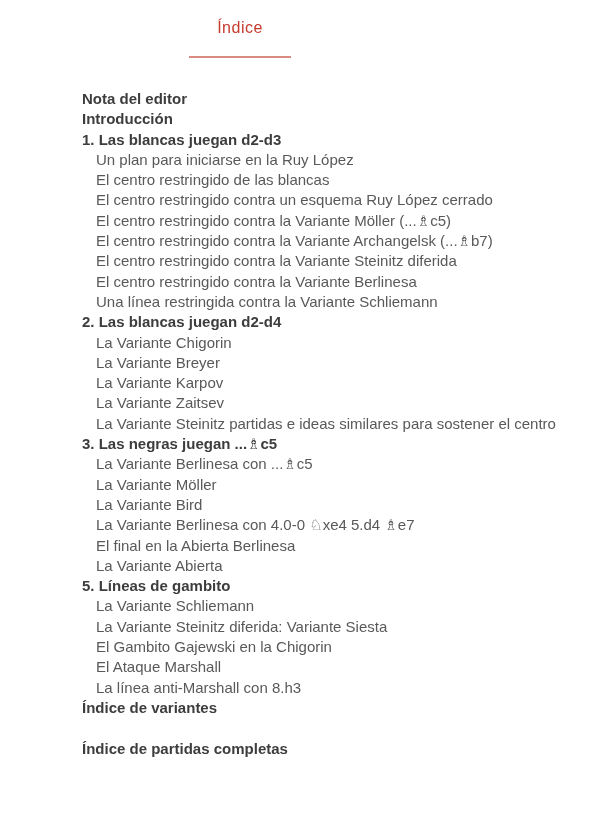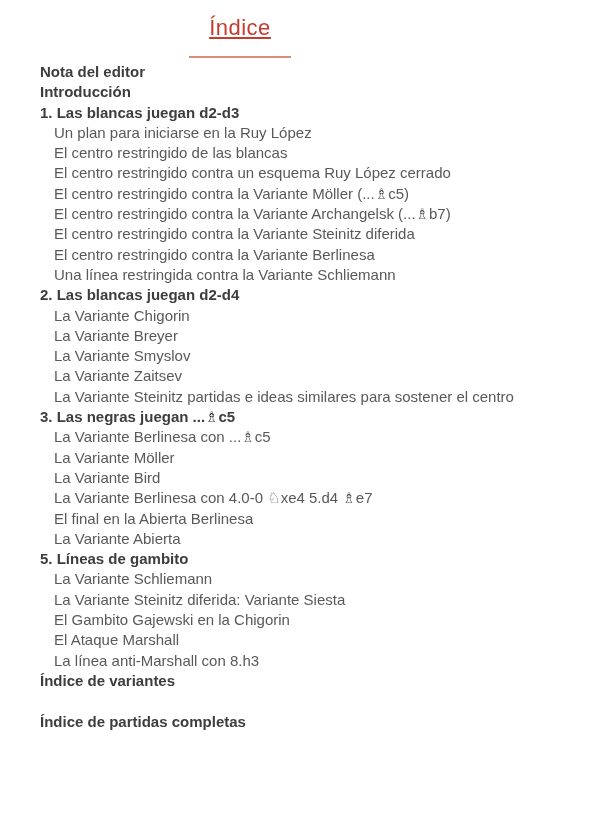--- a/index.html
+++ b/index.html
@@ -14,36 +14,35 @@
   body{font-family:"Liberation Sans","DejaVu Sans",sans-serif;}
   .page{
     width:609px;height:833px;background:var(--bg);
     padding-top:13px;
   }
   .title-block{
     width:480px;
     text-align:center;
   }
   .page-title{
-    font-size:22px;
+    font-size:16px;
     font-weight:400;
     color:var(--accent);
     line-height:30px;
     letter-spacing:0.5px;
-    text-decoration:underline;
   }
   .title-rule{
     width:102px;
     height:2px;
     background:var(--rule);
     margin:13px auto 0 auto;
   }
   .toc{
-    margin-top:4px;
-    padding-left:40px;
+    margin-top:31px;
+    padding-left:82px;
     padding-right:20px;
   }
   .toc-row{
     font-size:15px;
     line-height:20.3px;
     color:var(--body-text);
     white-space:nowrap;
   }
   .toc-row.bold{
     font-weight:700;
@@ -72,21 +71,21 @@
       <div class="toc-row indent">El centro restringido de las blancas</div>
       <div class="toc-row indent">El centro restringido contra un esquema Ruy López cerrado</div>
       <div class="toc-row indent">El centro restringido contra la Variante Möller (...♗c5)</div>
       <div class="toc-row indent">El centro restringido contra la Variante Archangelsk (...♗b7)</div>
       <div class="toc-row indent">El centro restringido contra la Variante Steinitz diferida</div>
       <div class="toc-row indent">El centro restringido contra la Variante Berlinesa</div>
       <div class="toc-row indent">Una línea restringida contra la Variante Schliemann</div>
       <div class="toc-row bold">2. Las blancas juegan d2-d4</div>
       <div class="toc-row indent">La Variante Chigorin</div>
       <div class="toc-row indent">La Variante Breyer</div>
-      <div class="toc-row indent">La Variante Smyslov</div>
+      <div class="toc-row indent">La Variante Karpov</div>
       <div class="toc-row indent">La Variante Zaitsev</div>
       <div class="toc-row indent">La Variante Steinitz partidas e ideas similares para sostener el centro</div>
       <div class="toc-row bold">3. Las negras juegan ...♗c5</div>
       <div class="toc-row indent">La Variante Berlinesa con ...♗c5</div>
       <div class="toc-row indent">La Variante Möller</div>
       <div class="toc-row indent">La Variante Bird</div>
       <div class="toc-row indent">La Variante Berlinesa con 4.0-0 ♘xe4 5.d4 ♗e7</div>
       <div class="toc-row indent">El final en la Abierta Berlinesa</div>
       <div class="toc-row indent">La Variante Abierta</div>
       <div class="toc-row bold">5. Líneas de gambito</div>

